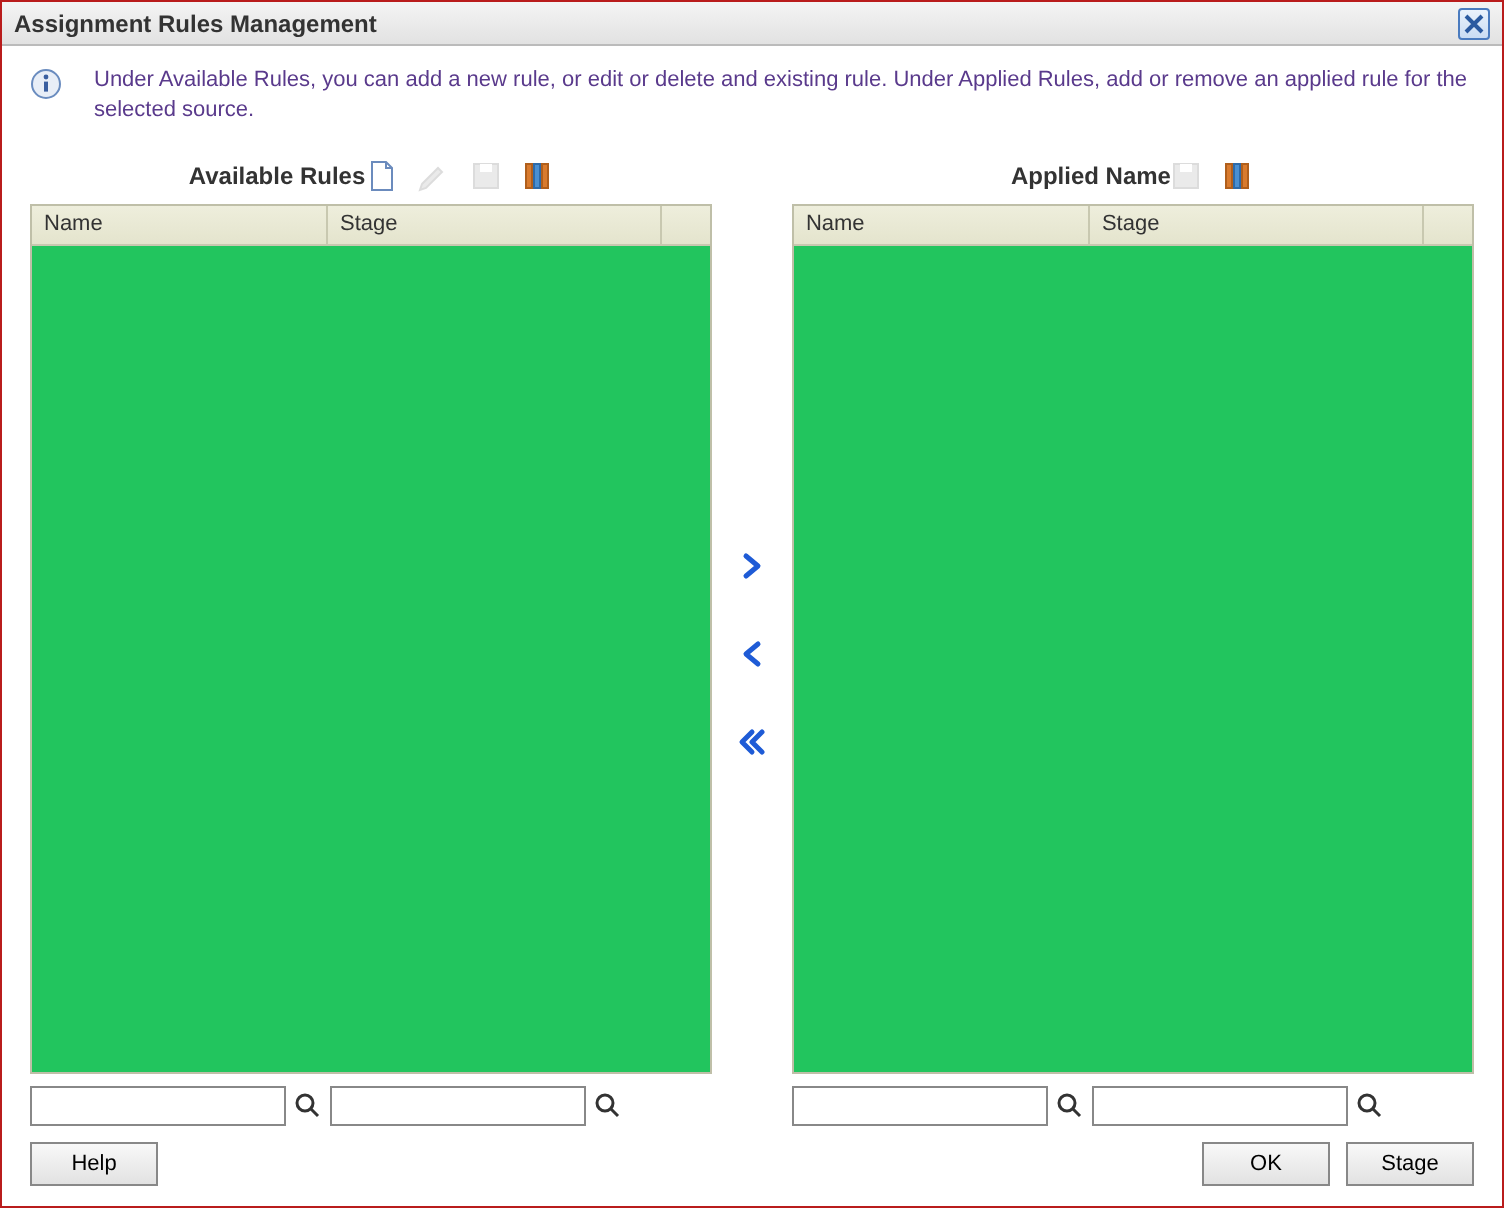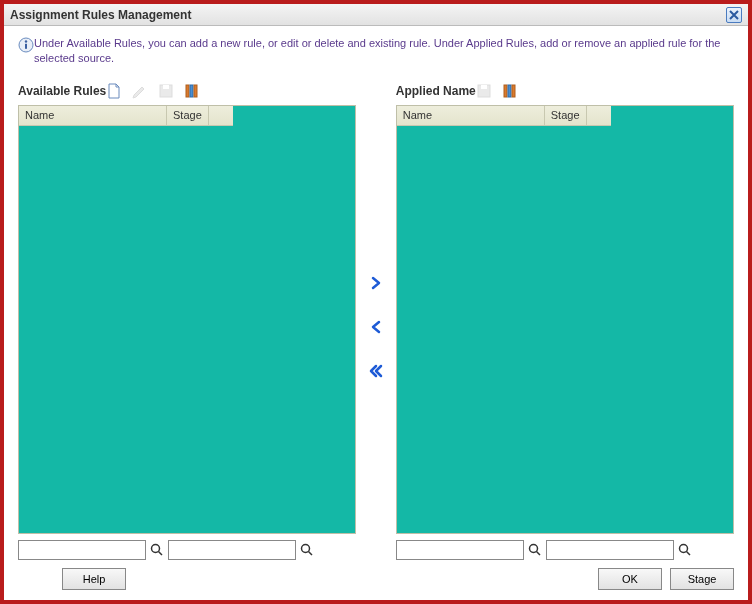--- a/index.html
+++ b/index.html
@@ -7,21 +7,21 @@
     margin: 0;
     padding: 0;
     font-family: Tahoma, Arial, sans-serif;
     font-size: 11px;
     background: #fff;
     width: 752px;
     height: 604px;
     overflow: hidden;
   }
   .dialog {
-    border: 4px solid #b91c1c;
+    border: 1px solid #b91c1c;
     width: 752px;
     height: 604px;
     display: flex;
     flex-direction: column;
     background: #fff;
   }
   .titlebar {
     background: linear-gradient(to bottom, #f4f4f4, #e2e2e2);
     border-bottom: 1px solid #bbb;
     padding: 3px 6px;
@@ -43,21 +43,21 @@
     display: flex;
     align-items: center;
     justify-content: center;
     cursor: pointer;
     border-radius: 2px;
   }
   .close-btn svg { width: 10px; height: 10px; }
   .info-row {
     display: flex;
     padding: 10px 14px 4px 14px;
-    gap: 0;
+    gap: 16px;
   }
   .info-icon {
     width: 16px;
     height: 16px;
     flex-shrink: 0;
     margin-top: 1px;
   }
   .info-text {
     color: #5a3a8c;
     line-height: 1.4;
@@ -68,21 +68,21 @@
     padding: 10px 14px 0 14px;
     gap: 0;
   }
   .panel {
     display: flex;
     flex-direction: column;
     width: 342px;
   }
   .panel-header {
     display: flex;
-    justify-content: flex-start;
+    justify-content: center;
     align-items: center;
     margin-bottom: 4px;
     height: 20px;
   }
   .panel-title {
     font-weight: bold;
     font-size: 12px;
     color: #333;
   }
   .toolbar {
@@ -96,22 +96,22 @@
     cursor: pointer;
     display: flex;
     align-items: center;
     justify-content: center;
   }
   .tool-icon.disabled { opacity: 0.4; cursor: default; }
   .table-wrap {
     border: 1px solid #bfbfa8;
     flex: 1;
     display: flex;
-    flex-direction: row;
-    background: #14b8a6;
+    flex-direction: column;
+    background: #22c55e;
   }
   .table-header {
     display: flex;
     background: linear-gradient(to bottom, #eeeedc, #e4e4cd);
     border-bottom: 1px solid #c8c8b0;
     height: 20px;
   }
   .th {
     padding: 3px 6px;
     border-right: 1px solid #c8c8b0;
@@ -162,21 +162,20 @@
   .search-group .second { width: 128px; }
   .mag {
     width: 14px; height: 14px; cursor: pointer;
     display:flex;align-items:center;justify-content:center;
   }
   .search-spacer { width: 40px; }
   .button-row {
     display: flex;
     justify-content: space-between;
     padding: 4px 14px 10px 14px;
-    margin-left: 44px;
   }
   .btn {
     height: 22px;
     min-width: 64px;
     border: 1px solid #888;
     background: linear-gradient(to bottom,#f8f8f8,#e2e2e2);
     font-size: 11px;
     cursor: pointer;
     padding: 0 10px;
     font-family: inherit;

